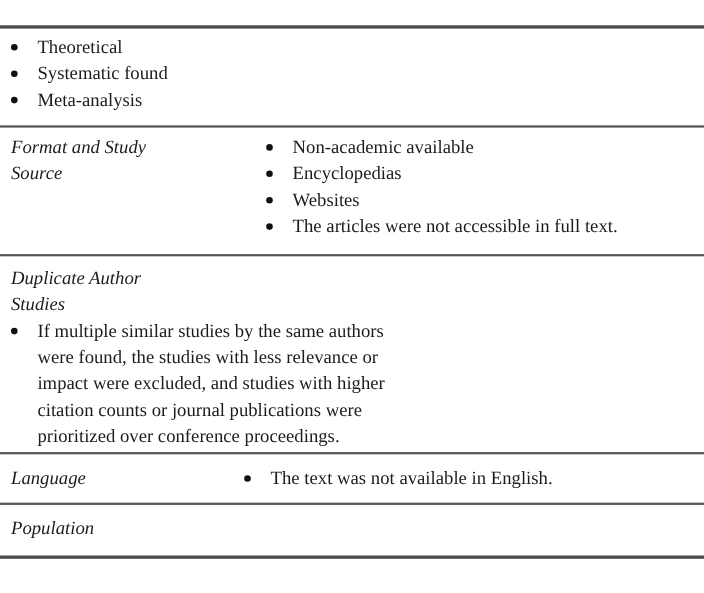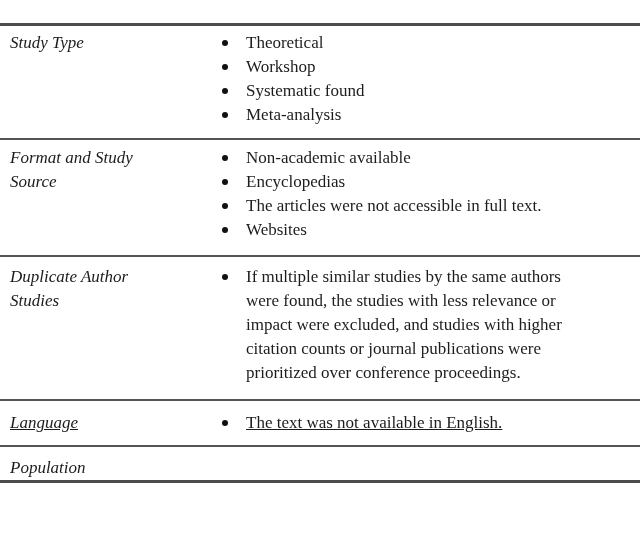--- a/index.html
+++ b/index.html
@@ -37,24 +37,24 @@
     box-sizing: border-box;
   }
   .crit-row {
     display: flex;
     border-bottom: 2px solid #545454;
     box-sizing: border-box;
   }
   .crit-row:last-child { border-bottom: none; }
   
   .crit-row:nth-child(1) { padding-top: 5px;  padding-bottom: 11px; }
-  .crit-row:nth-child(2) { padding-top: 6px;  padding-bottom: 13px; }
-  .crit-row:nth-child(3) { padding-top: 8px;  padding-bottom: 14px;  }
-  .crit-row:nth-child(4) { padding-top: 10px; padding-bottom: 10px; text-decoration: underline; }
-  .crit-row:nth-child(5) { padding-top: 9px;  }
+  .crit-row:nth-child(2) { padding-top: 6px;  padding-bottom: 13px; gap: 20px; }
+  .crit-row:nth-child(3) { padding-top: 8px;  padding-bottom: 2px; flex-direction: column;  }
+  .crit-row:nth-child(4) { padding-top: 10px; padding-bottom: 10px; }
+  .crit-row:nth-child(5) { padding-top: 9px;  padding-bottom: 13px; }
   .crit-cell {
     width: 212px;
     min-width: 212px;
     box-sizing: border-box;
     padding-left: 10px;
     font-style: italic;
     line-height: 24px;
     white-space: pre-line;
   }
   .items-cell {
@@ -87,33 +87,26 @@
 </style>
 </head>
 <body>
 
 <div class="caption-clip">
   <span>Table 4. Exclusion criteria</span>
 </div>
 
 <div class="criteria-table">
     <div class="crit-row">
-      <div class="crit-cell">Study Type</div>
       <div class="items-cell">
         <div class="bullet-item">
           <span class="bullet-marker">
             <span class="bullet-dot"></span>
           </span>
           <span class="bullet-text">Theoretical</span>
-        </div>
-        <div class="bullet-item">
-          <span class="bullet-marker">
-            <span class="bullet-dot"></span>
-          </span>
-          <span class="bullet-text">Workshop</span>
         </div>
         <div class="bullet-item">
           <span class="bullet-marker">
             <span class="bullet-dot"></span>
           </span>
           <span class="bullet-text">Systematic found</span>
         </div>
         <div class="bullet-item">
           <span class="bullet-marker">
             <span class="bullet-dot"></span>
@@ -135,27 +128,27 @@
         <div class="bullet-item">
           <span class="bullet-marker">
             <span class="bullet-dot"></span>
           </span>
           <span class="bullet-text">Encyclopedias</span>
         </div>
         <div class="bullet-item">
           <span class="bullet-marker">
             <span class="bullet-dot"></span>
           </span>
-          <span class="bullet-text">The articles were not accessible in full text.</span>
+          <span class="bullet-text">Websites</span>
         </div>
         <div class="bullet-item">
           <span class="bullet-marker">
             <span class="bullet-dot"></span>
           </span>
-          <span class="bullet-text">Websites</span>
+          <span class="bullet-text">The articles were not accessible in full text.</span>
         </div>
       </div>
     </div>
     <div class="crit-row">
       <div class="crit-cell">Duplicate Author
 Studies</div>
       <div class="items-cell">
         <div class="bullet-item">
           <span class="bullet-marker">
             <span class="bullet-dot"></span>

